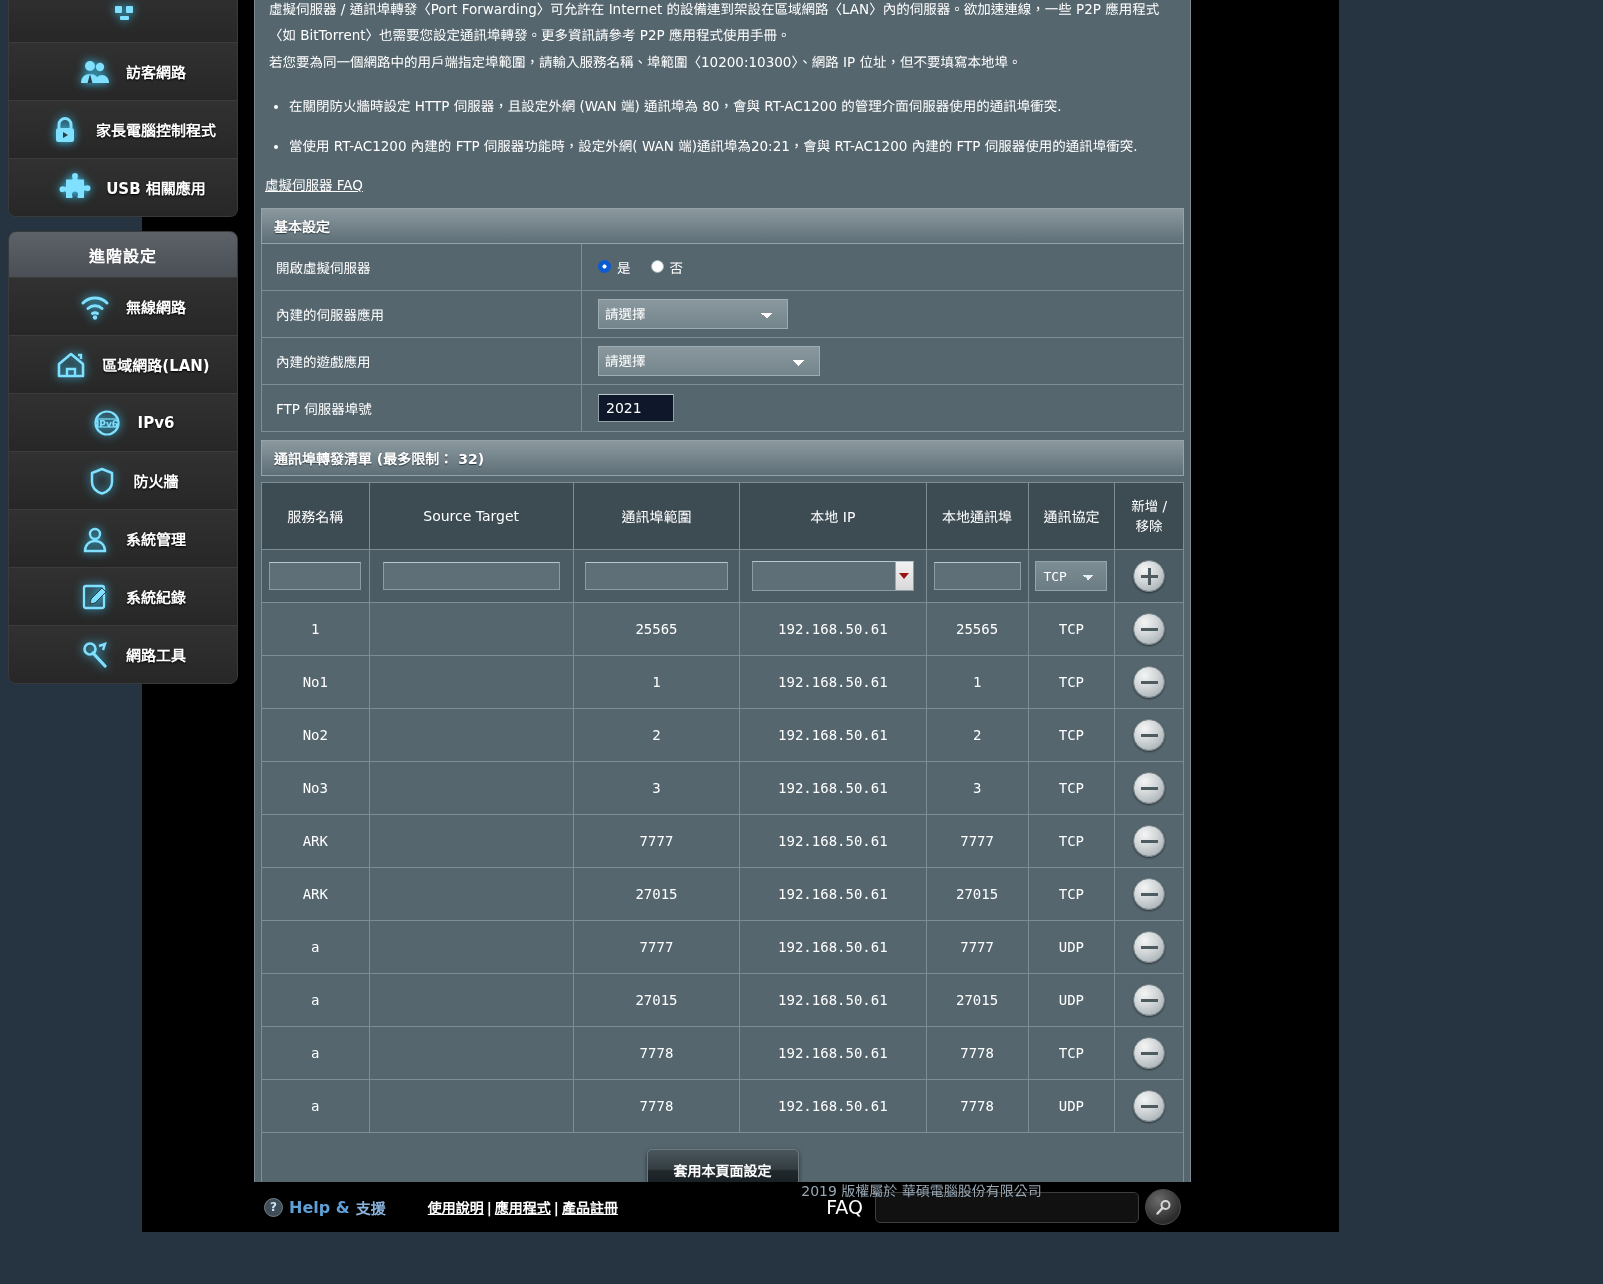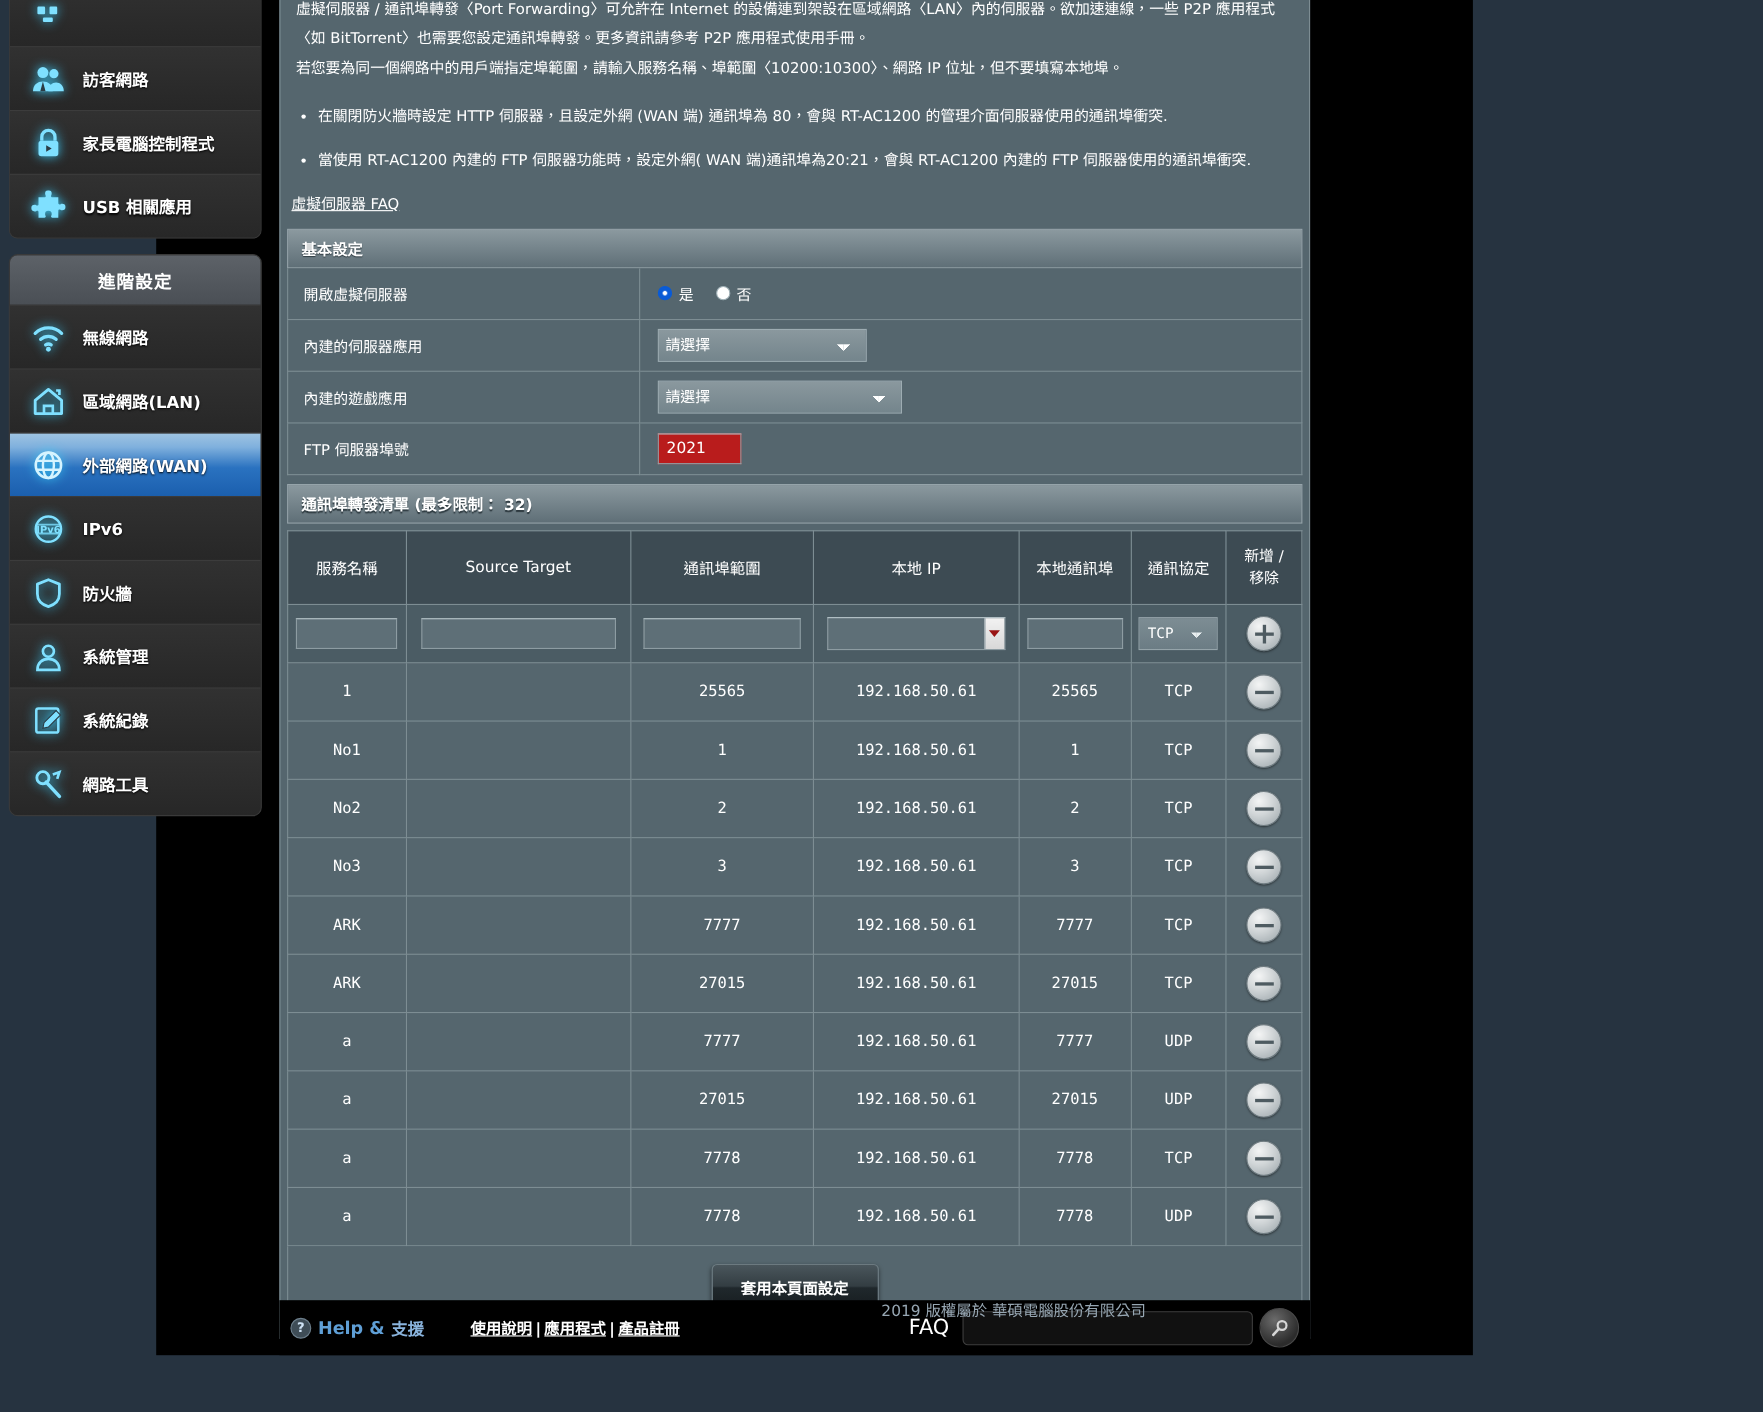--- a/index.html
+++ b/index.html
@@ -61,20 +61,21 @@
   }
   .menu-item {
     display: flex;
     align-items: center;
     height: 58px;
     border-top: 1px solid #3c3c3c;
     padding-left: 14px;
     box-sizing: border-box;
     cursor: pointer;
     background: linear-gradient(to bottom, #313131, #272727);
+    justify-content: center;
   }
   .menu-item:first-child { border-top: none; }
   .menu-item.active {
     background: linear-gradient(to bottom, #9fc4e2 0%, #7fb0dd 22%, #2a72c0 55%, #1b5fae 100%);
   }
   .menu-ico {
     width: 42px;
     height: 40px;
     flex: none;
     display: flex;
@@ -197,21 +198,21 @@
       calc(100% - 14px) 13px,
       0 0;
     background-size: 6px 6px, 6px 6px, 100% 100%;
     background-repeat: no-repeat;
     cursor: pointer;
   }
   .sel-a { width: 190px; }
   .sel-b { width: 222px; }
 
   input.txt {
-    background: #b91c1c;
+    background: #0f172a;
     border: 1px solid #91a0a6;
     border-top-color: #b9c6cb;
     color: #ffffff;
     font-size: 14px;
     font-family: inherit;
     padding: 3px 7px;
     box-sizing: border-box;
     outline: none;
   }
   .ftp-in { width: 76px; height: 28px; }
@@ -494,30 +495,20 @@
         <span class="menu-ico">
           <svg width="32" height="30" viewBox="0 0 32 30">
             <path d="M16 4L4 14v12h24V14z" stroke="#7fe0ff" stroke-width="2.6" fill="none" stroke-linejoin="round"></path>
             <path d="M23 5h3v4" stroke="#7fe0ff" stroke-width="2.4" fill="none"></path>
             <path d="M12 26v-7h8v7" stroke="#7fe0ff" stroke-width="2.4" fill="none"></path>
           </svg>
         </span>
         <span class="menu-lbl">區域網路(LAN)</span>
       </div>
 
-      <div class="menu-item active">
-        <span class="menu-ico">
-          <svg width="32" height="30" viewBox="0 0 32 30">
-            <circle cx="16" cy="15" r="11.5" stroke="#d5f4ff" stroke-width="2.4" fill="none"></circle>
-            <ellipse cx="16" cy="15" rx="5" ry="11.5" stroke="#d5f4ff" stroke-width="2.2" fill="none"></ellipse>
-            <path d="M5 11h22M5 19h22" stroke="#d5f4ff" stroke-width="2.2"></path>
-          </svg>
-        </span>
-        <span class="menu-lbl">外部網路(WAN)</span>
-      </div>
 
       <div class="menu-item">
         <span class="menu-ico">
           <svg width="32" height="30" viewBox="0 0 32 30">
             <circle cx="16" cy="15" r="11.5" stroke="#7fe0ff" stroke-width="2.2" fill="none"></circle>
             <path d="M5 11h22M5 19h22" stroke="#7fe0ff" stroke-width="1.6" opacity=".8"></path>
             <text x="16" y="18.5" font-size="9" font-weight="bold" fill="#7fe0ff" text-anchor="middle" font-family="DejaVu Sans">IPv6</text>
           </svg>
         </span>
         <span class="menu-lbl">IPv6</span>

